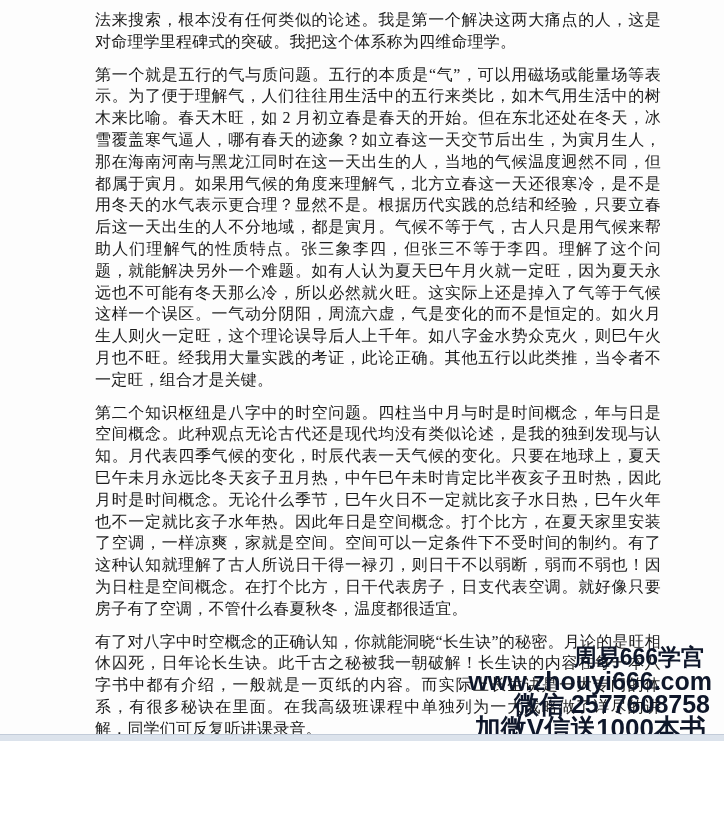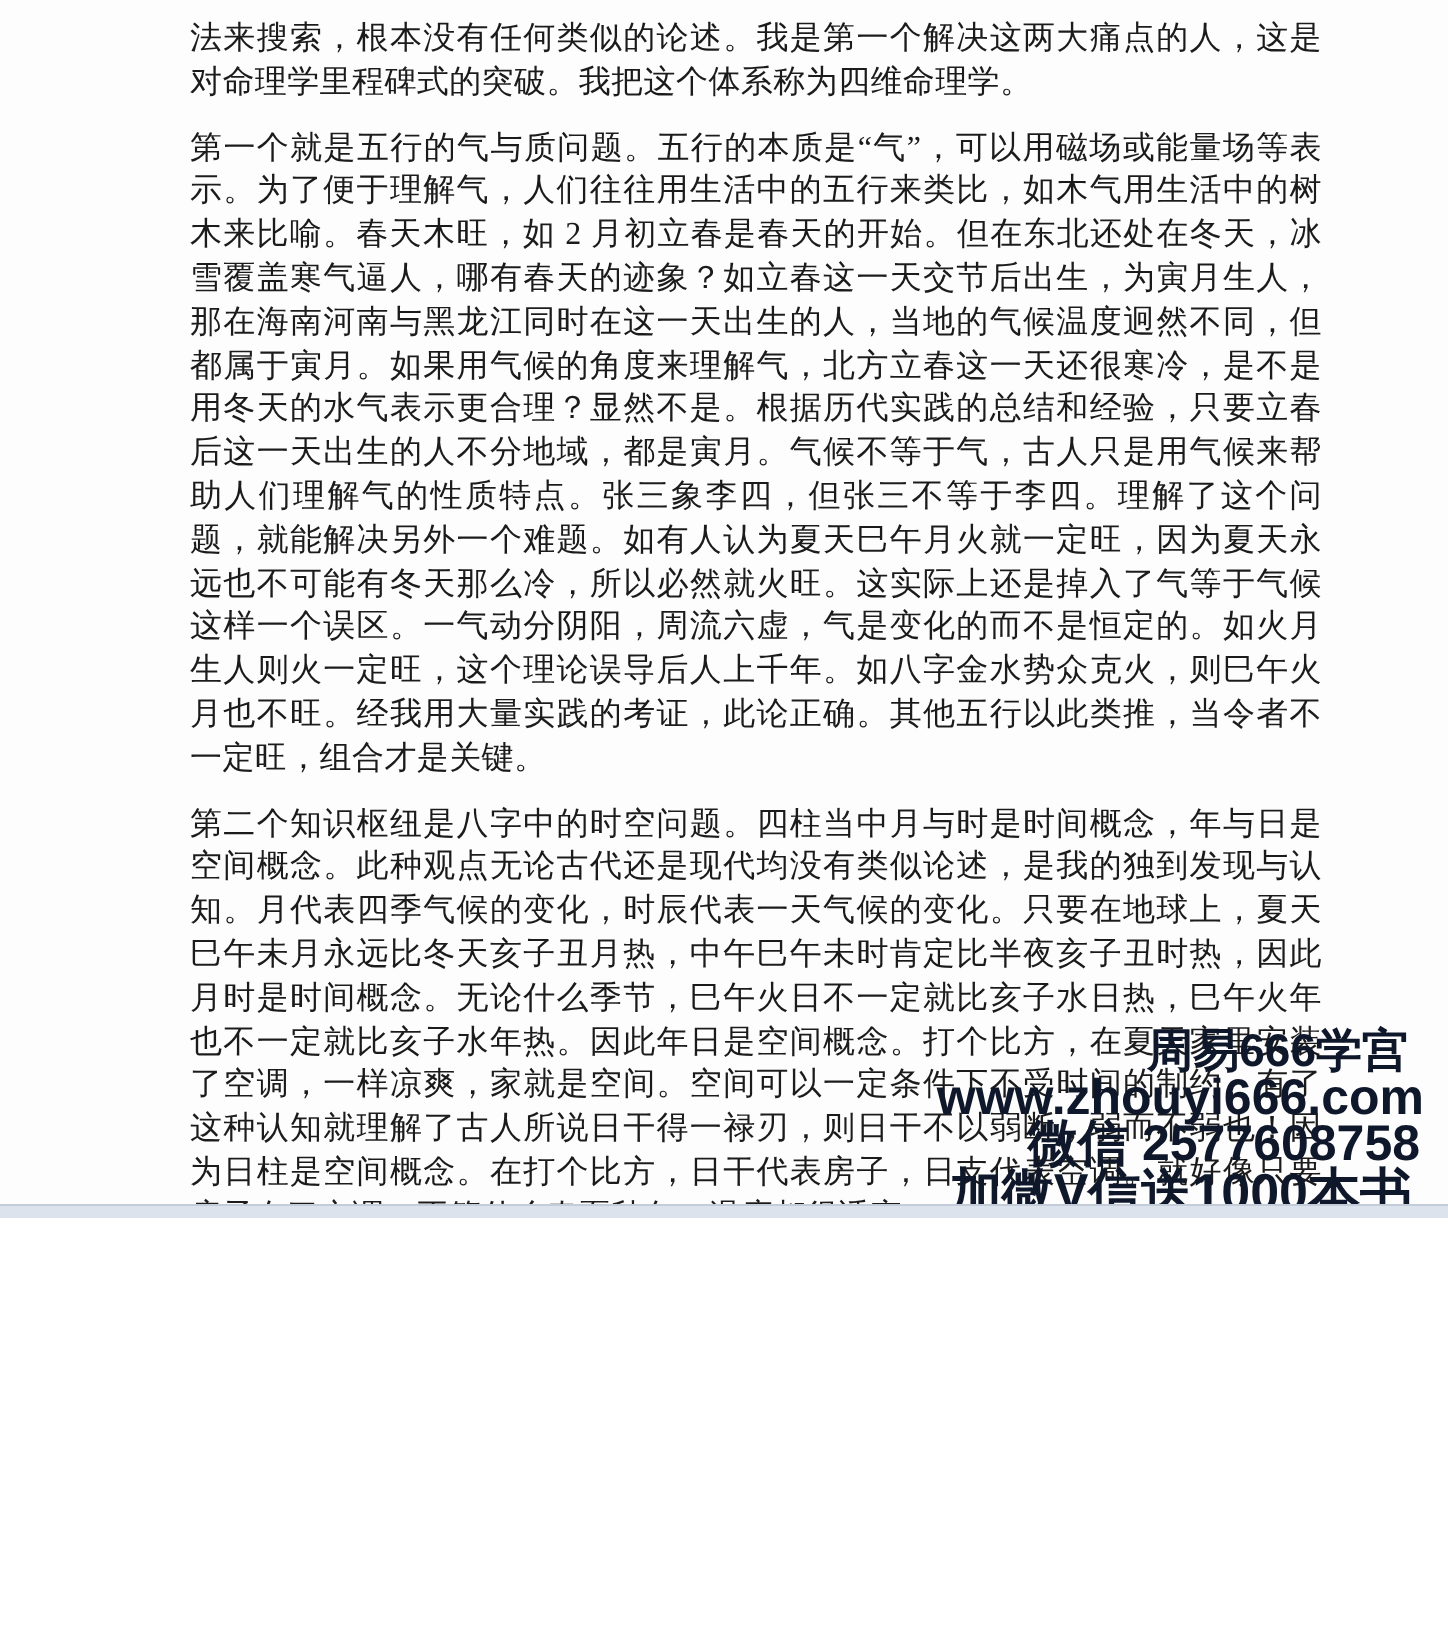--- a/index.html
+++ b/index.html
@@ -3,21 +3,21 @@
 <meta charset="utf-8">
 <style>
   html, body {
     margin: 0;
     padding: 0;
     background: #ffffff;
   }
   .page {
     position: relative;
     width: 724px;
-    height: 609px;
+    height: 741px;
     background: #fdfdfd;
     overflow: hidden;
     font-family: "Liberation Serif", "DejaVu Serif", serif;
   }
   .content {
     position: absolute;
     top: 9px;
     left: 95px;
     width: 566px;
     color: #1b1b1b;

